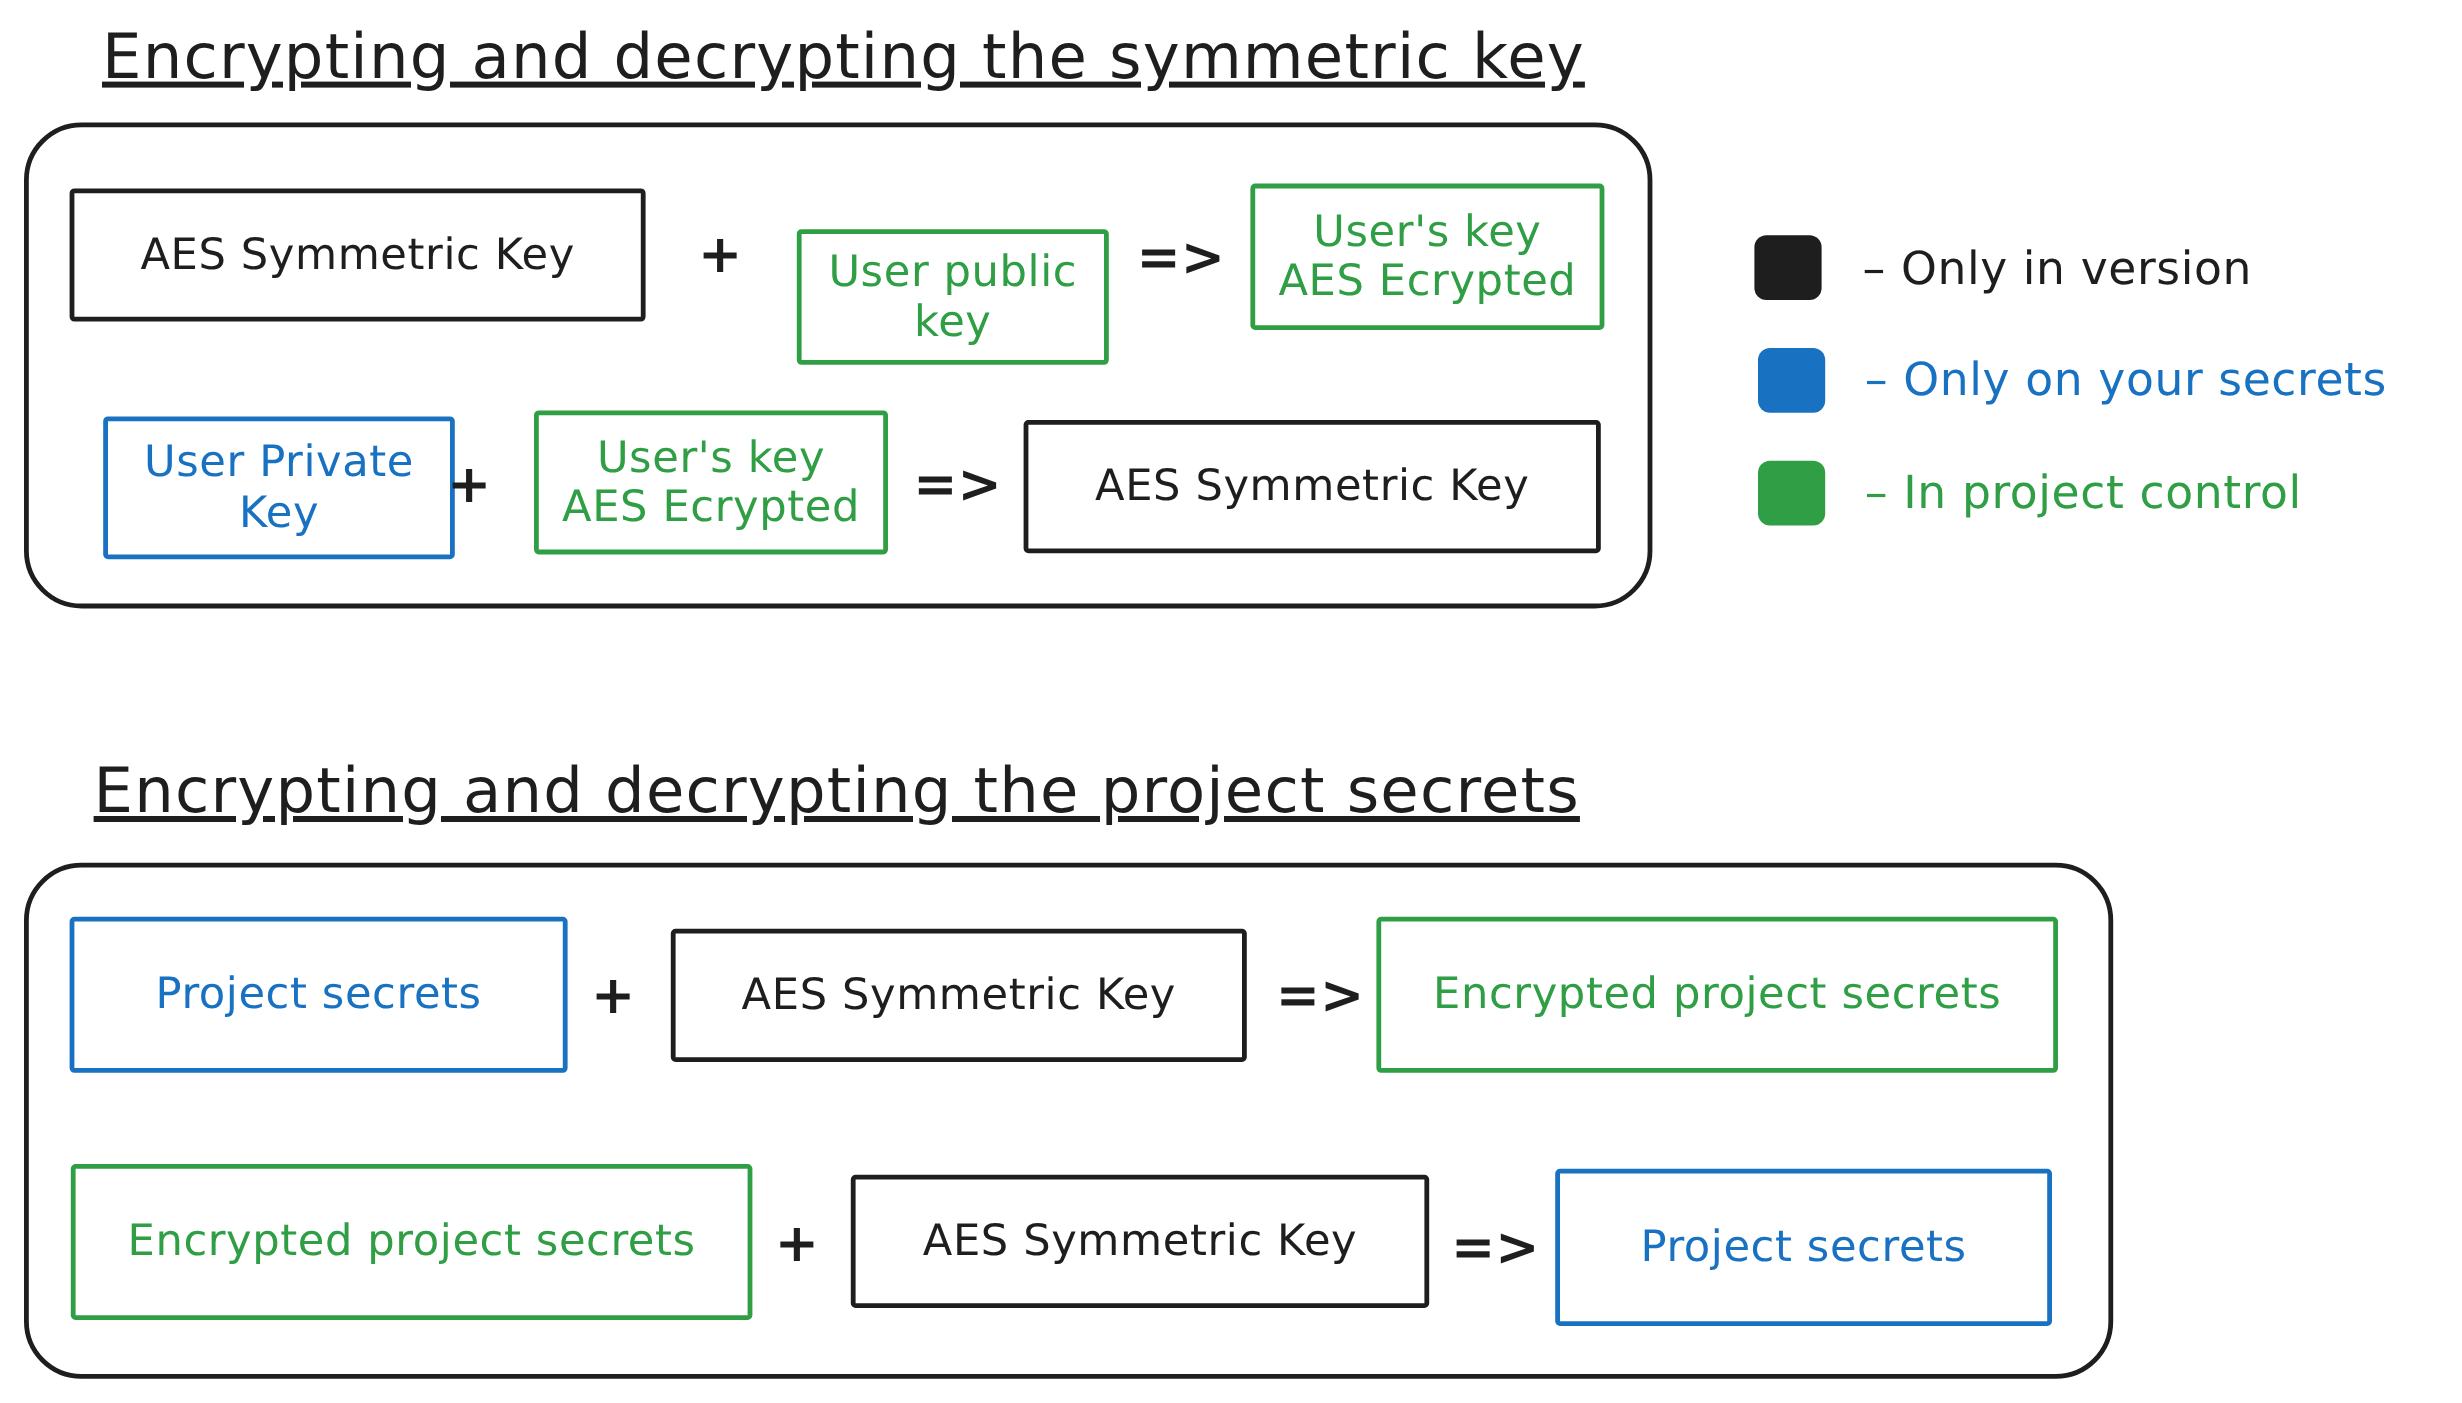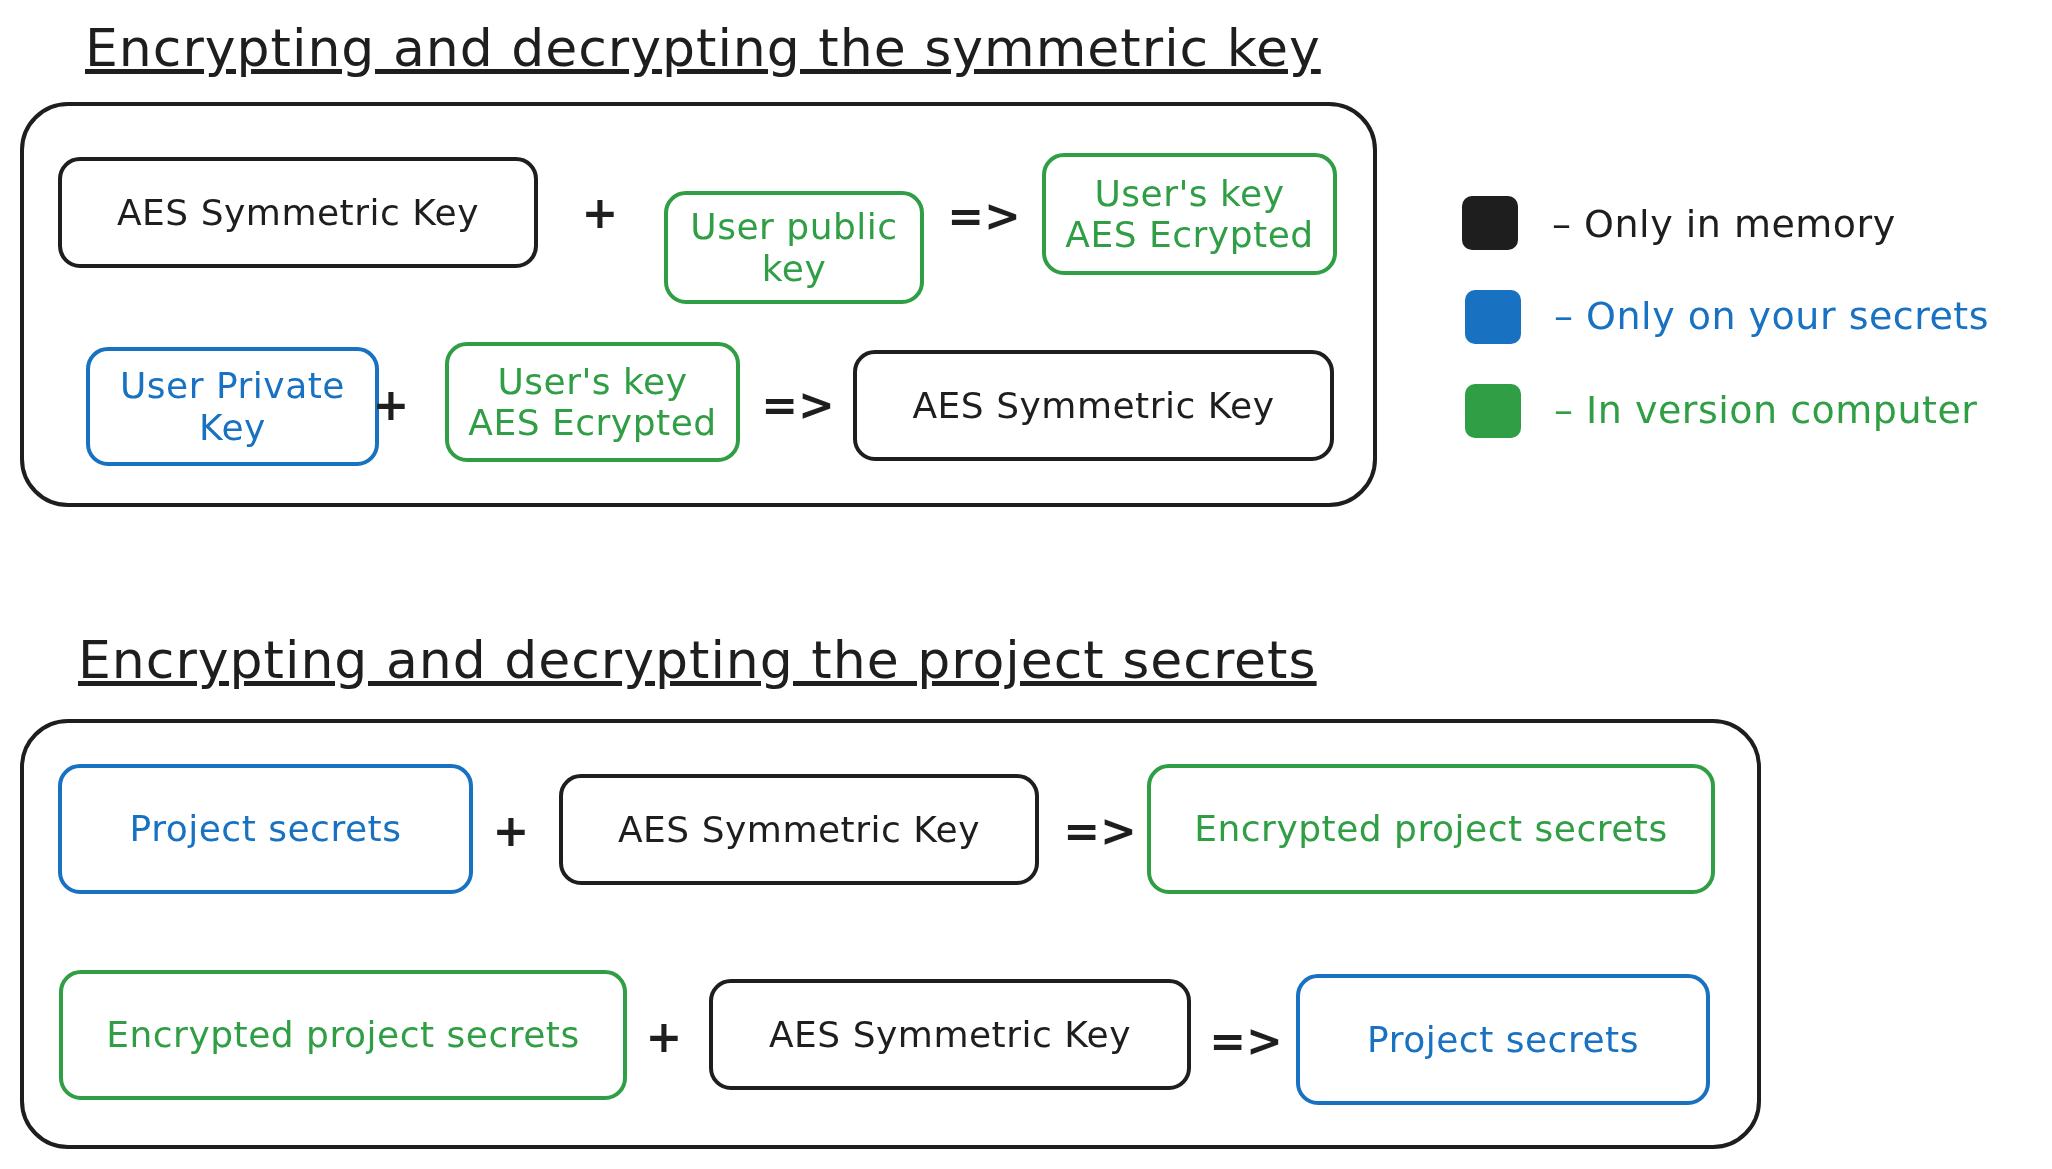--- a/index.html
+++ b/index.html
@@ -1,20 +1,20 @@
 <!DOCTYPE html>
 <html><head>
 <meta charset="utf-8">
 <style>
   html, body { margin:0; padding:0; background:#ffffff; }
   body { width:2052px; height:1169px; position:relative; overflow:hidden;
          font-family:"DejaVu Sans", sans-serif; }
   .title { position:absolute; font-size:52px; color:#1e1e1e; letter-spacing:1px; white-space:nowrap; font-weight:normal;text-decoration:underline; }
   .container { position:absolute; border:4px solid #1e1e1e; border-radius:48px; box-sizing:border-box; }
-  .box { position:absolute; border:4px solid; border-radius:22px; box-sizing:border-box;
+  .box { position:absolute; border:4px solid; border-radius:4px; box-sizing:border-box;
          display:flex; align-items:center; justify-content:center; text-align:center;
          font-size:36px; line-height:1.15; padding:4px 8px; letter-spacing:0.5px; }
   .black { border-color:#1e1e1e; color:#1e1e1e; }
   .blue  { border-color:#1971c2; color:#1971c2; }
   .green { border-color:#2f9e44; color:#2f9e44; }
   .op { position:absolute; font-size:44px; font-weight:bold; color:#1e1e1e; transform:translate(-50%,-50%); white-space:nowrap; }
   .legend-swatch { position:absolute; width:56px; height:54px; border-radius:10px; }
   .legend-text { position:absolute; font-size:38px; white-space:nowrap; letter-spacing:0.5px; transform:translateY(-50%); }
 </style>
 </head>
@@ -41,25 +41,25 @@
 <div class="op" style="left:391px; top:404px;">+</div>
 <div class="box green" style="left:445px; top:342px; width:295px; height:120px;">
     <span>User's key AES Ecrypted</span>
   </div>
 <div class="op" style="left:798px; top:404px;">=&gt;</div>
 <div class="box black" style="left:853px; top:350px; width:481px; height:111px;">
     <span>AES Symmetric Key</span>
   </div>
 
 <div class="legend-swatch" style="left:1462px; top:196px; background:#1e1e1e;"></div>
-<div class="legend-text" style="left:1552px; top:224px; color:#1e1e1e;">– Only in memory</div>
+<div class="legend-text" style="left:1552px; top:224px; color:#1e1e1e;">– Only in version</div>
 <div class="legend-swatch" style="left:1465px; top:290px; background:#1971c2;"></div>
 <div class="legend-text" style="left:1554px; top:316px; color:#1971c2;">– Only on your secrets</div>
 <div class="legend-swatch" style="left:1465px; top:384px; background:#2f9e44;"></div>
-<div class="legend-text" style="left:1554px; top:410px; color:#2f9e44;">– In version computer</div>
+<div class="legend-text" style="left:1554px; top:410px; color:#2f9e44;">– In project control</div>
 
 <div class="title" style="left:78px; top:630px;">Encrypting and decrypting the project secrets</div>
 <div class="container" style="left:20px; top:719px; width:1741px; height:430px;"></div>
 
 <div class="box blue" style="left:58px; top:764px; width:415px; height:130px;">
     <span>Project secrets</span>
   </div>
 <div class="op" style="left:511px; top:830px;">+</div>
 <div class="box black" style="left:559px; top:774px; width:480px; height:111px;">
     <span>AES Symmetric Key</span>

